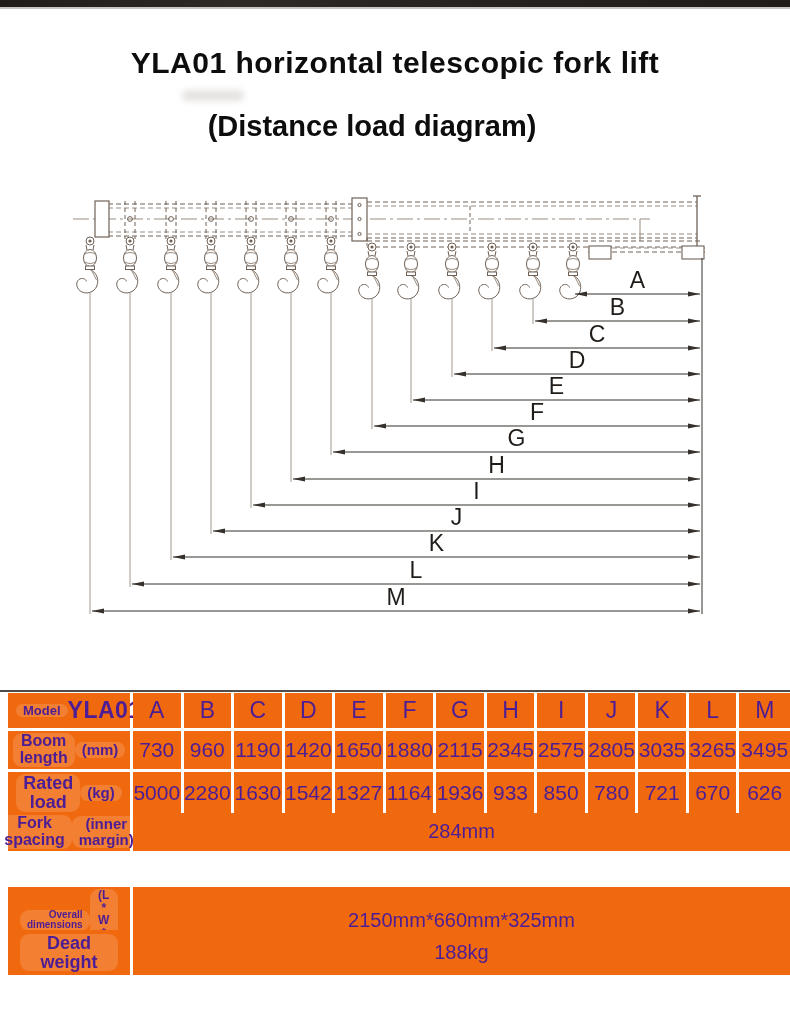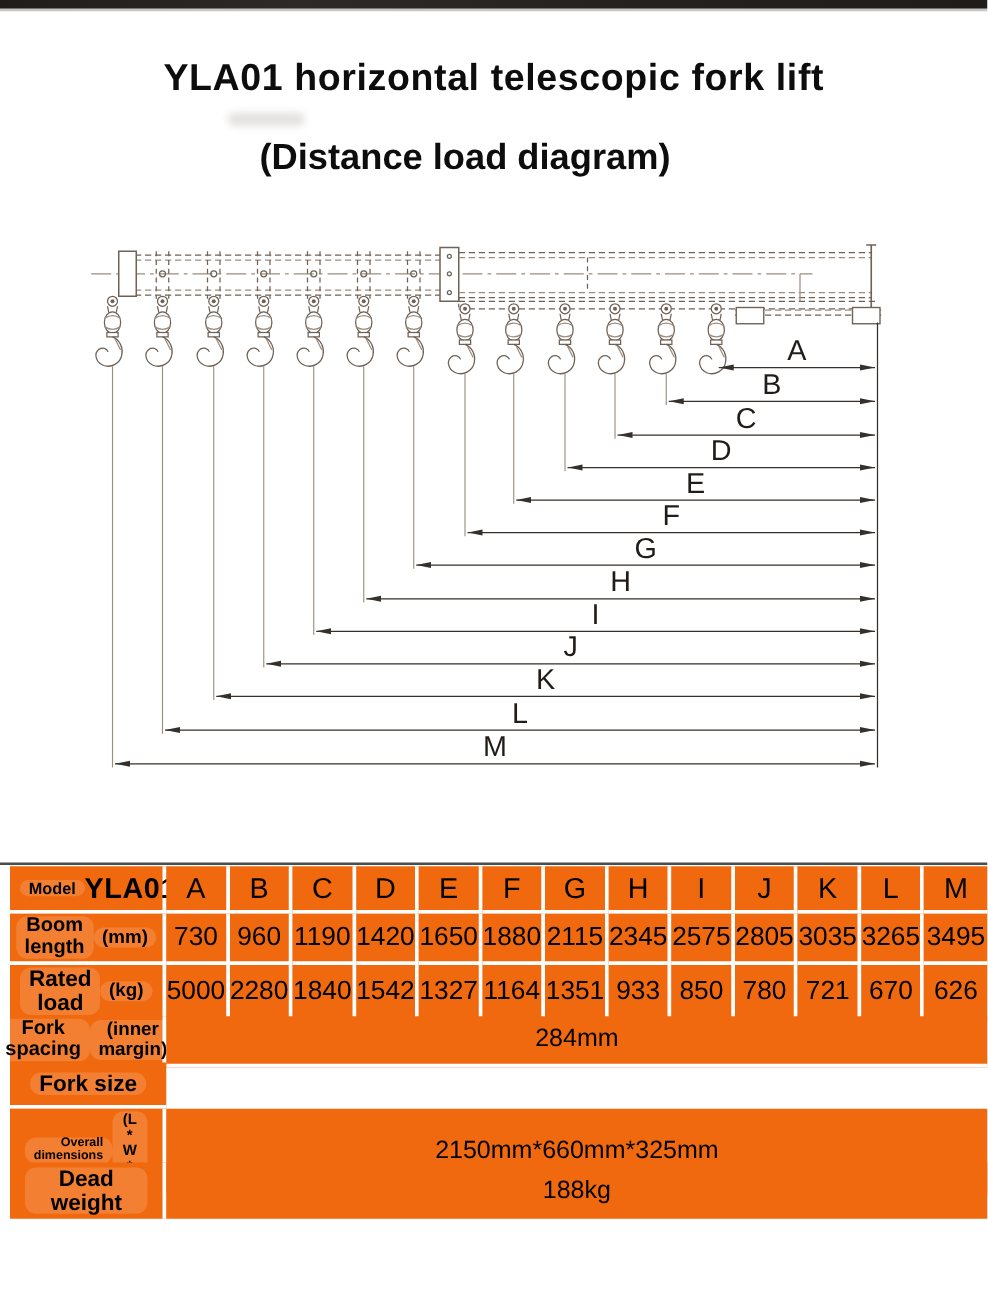--- a/index.html
+++ b/index.html
@@ -11,21 +11,21 @@
   .page-title{position:absolute;left:0;top:46px;width:790px;margin:0;
               text-align:center;font-size:30px;font-weight:bold;color:#0d0d0d;
               letter-spacing:0.5px;}
   .page-subtitle{position:absolute;left:0;top:110px;width:744px;margin:0;
                  text-align:center;font-size:29px;font-weight:bold;color:#0d0d0d;}
   .smudge{position:absolute;left:182px;top:90px;width:62px;height:11px;
           background:#cfccc9;opacity:.55;filter:blur(3px);border-radius:6px;}
   #diagram{position:absolute;left:0;top:0;width:790px;height:690px;}
   .table-top-line{position:absolute;left:0;top:690px;width:790px;height:2px;background:#4d4c4b;}
   
-  #spec-table{position:absolute;left:8px;top:693px;width:782px;color:#000000;}
+  #spec-table{position:absolute;left:8px;top:693px;width:782px;color:#4c1d95;}
   .t-row{display:grid;box-sizing:border-box;}
   .t-row.cols{grid-template-columns:125px repeat(13,1fr);}
   .t-row.merged{grid-template-columns:125px 1fr;}
   .t-cell{background:#f0690f;display:flex;align-items:center;justify-content:center;
           box-sizing:border-box;border-right:3px solid #fff;border-bottom:3px solid #fff;
           text-align:center;line-height:1.05;}
   .t-cell:last-child{border-right:none;}
   .t-row:last-child .t-cell{border-bottom:none;}
   .t-cell.label{flex-direction:row;padding:2px 12px;}
   .blob{background:rgba(255,255,255,0.15);border-radius:9px;padding:0 7px;display:inline-block;}
@@ -310,43 +310,40 @@
       <div class="t-cell num-val">3265</div>
       <div class="t-cell num-val">3495</div>
     </div>
     <div class="t-row cols" style="height: 41px;">
       <div class="t-cell label">
         <span class="blob lab-l sz18">Rated load</span>
         <span class="blob lab-l sz15">(kg)</span>
       </div>
       <div class="t-cell num-val">5000</div>
       <div class="t-cell num-val">2280</div>
-      <div class="t-cell num-val">1840</div>
+      <div class="t-cell num-val">1630</div>
       <div class="t-cell num-val">1542</div>
       <div class="t-cell num-val">1327</div>
       <div class="t-cell num-val">1164</div>
-      <div class="t-cell num-val">1351</div>
+      <div class="t-cell num-val">1936</div>
       <div class="t-cell num-val">933</div>
       <div class="t-cell num-val">850</div>
       <div class="t-cell num-val">780</div>
       <div class="t-cell num-val">721</div>
       <div class="t-cell num-val">670</div>
       <div class="t-cell num-val">626</div>
     </div>
     <div class="t-row merged" style="height: 37px;">
       <div class="t-cell label">
         <span class="blob lab-l sz16">Fork spacing</span>
         <span class="blob lab-l sz15">(inner margin)</span>
       </div>
       <div class="t-cell merged-val">284mm</div>
     </div>
     <div class="t-row merged" style="height: 37px;">
-      <div class="t-cell label">
-        <span class="blob lab-l sz18">Fork size</span>
-      </div>
     </div>
     <div class="t-row merged" style="height: 43px;">
       <div class="t-cell label">
         <span class="blob lab-l sz13">Overall dimensions</span>
         <span class="blob lab-l sz12">(L * W * H)</span>
       </div>
       <div class="t-cell merged-val">2150mm*660mm*325mm</div>
     </div>
     <div class="t-row merged" style="height: 45px;">
       <div class="t-cell label">

